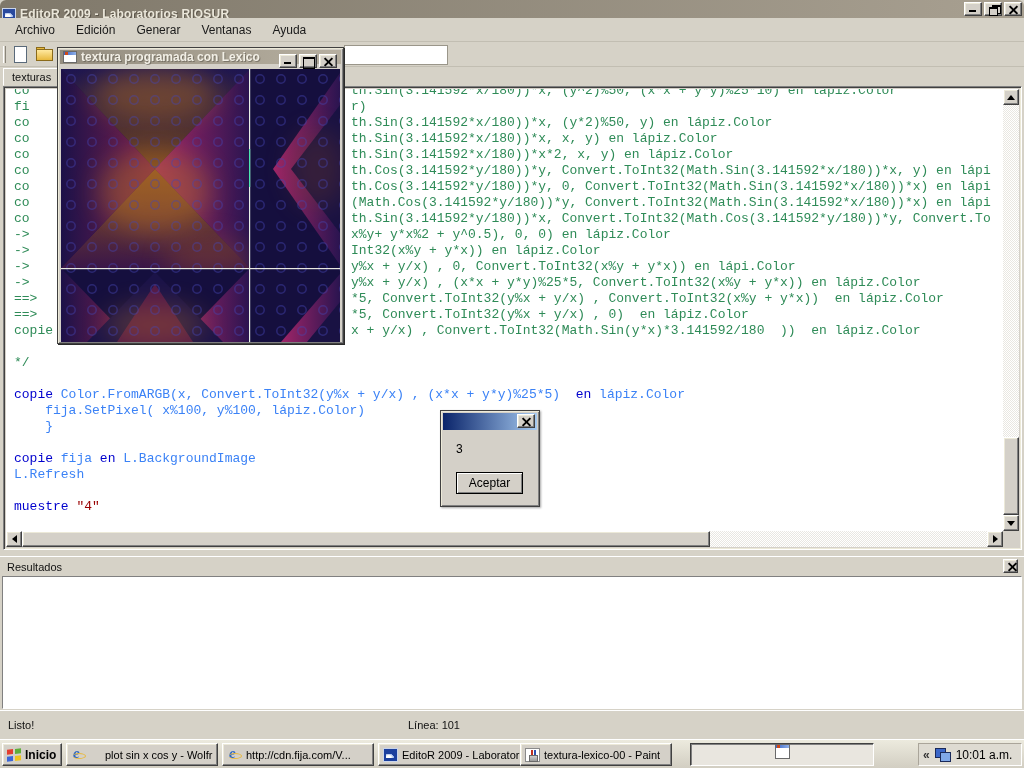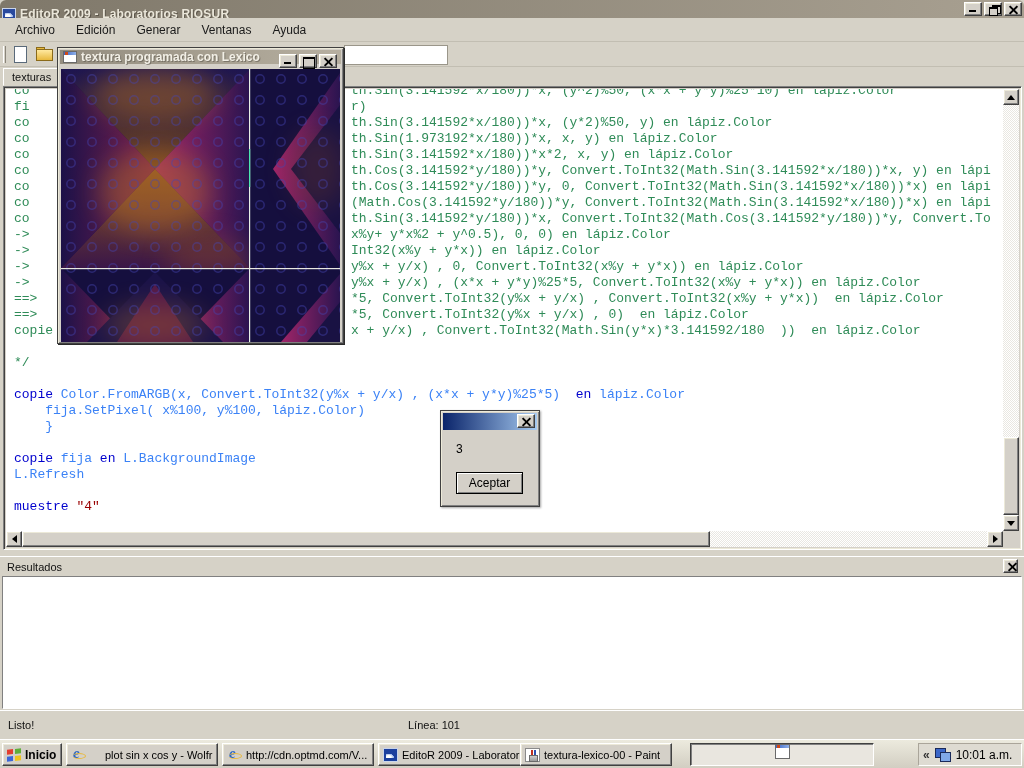--- a/index.html
+++ b/index.html
@@ -201,29 +201,29 @@
 
   <div id="tabrow">
     <span class="tab">texturas</span>
   </div>
 
   <div id="editor">
     <div id="code-viewport">
         <div class="code-line" style="top: -6px;"><span class="frag-left"><span class="g">co</span></span><span class="frag-right"><span class="g">th.Sin(3.141592*x/180))*x, (y^2)%50, (x*x + y*y)%25*10) en lápiz.Color</span></span></div>
         <div class="code-line" style="top: 10px;"><span class="frag-left"><span class="g">fi</span></span><span class="frag-right"><span class="g">r)</span></span></div>
         <div class="code-line" style="top: 26px;"><span class="frag-left"><span class="g">co</span></span><span class="frag-right"><span class="g">th.Sin(3.141592*x/180))*x, (y*2)%50, y) en lápiz.Color</span></span></div>
-        <div class="code-line" style="top: 42px;"><span class="frag-left"><span class="g">co</span></span><span class="frag-right"><span class="g">th.Sin(1.973192*x/180))*x, x, y) en lápiz.Color</span></span></div>
+        <div class="code-line" style="top: 42px;"><span class="frag-left"><span class="g">co</span></span><span class="frag-right"><span class="g">th.Sin(3.141592*x/180))*x, x, y) en lápiz.Color</span></span></div>
         <div class="code-line" style="top: 58px;"><span class="frag-left"><span class="g">co</span></span><span class="frag-right"><span class="g">th.Sin(3.141592*x/180))*x*2, x, y) en lápiz.Color</span></span></div>
         <div class="code-line" style="top: 74px;"><span class="frag-left"><span class="g">co</span></span><span class="frag-right"><span class="g">th.Cos(3.141592*y/180))*y, Convert.ToInt32(Math.Sin(3.141592*x/180))*x, y) en lápi</span></span></div>
         <div class="code-line" style="top: 90px;"><span class="frag-left"><span class="g">co</span></span><span class="frag-right"><span class="g">th.Cos(3.141592*y/180))*y, 0, Convert.ToInt32(Math.Sin(3.141592*x/180))*x) en lápi</span></span></div>
         <div class="code-line" style="top: 106px;"><span class="frag-left"><span class="g">co</span></span><span class="frag-right"><span class="g">(Math.Cos(3.141592*y/180))*y, Convert.ToInt32(Math.Sin(3.141592*x/180))*x) en lápi</span></span></div>
         <div class="code-line" style="top: 122px;"><span class="frag-left"><span class="g">co</span></span><span class="frag-right"><span class="g">th.Sin(3.141592*y/180))*x, Convert.ToInt32(Math.Cos(3.141592*y/180))*y, Convert.To</span></span></div>
         <div class="code-line" style="top: 138px;"><span class="frag-left"><span class="g">-&gt;</span></span><span class="frag-right"><span class="g">x%y+ y*x%2 + y^0.5), 0, 0) en lápiz.Color</span></span></div>
         <div class="code-line" style="top: 154px;"><span class="frag-left"><span class="g">-&gt;</span></span><span class="frag-right"><span class="g">Int32(x%y + y*x)) en lápiz.Color</span></span></div>
-        <div class="code-line" style="top: 170px;"><span class="frag-left"><span class="g">-&gt;</span></span><span class="frag-right"><span class="g">y%x + y/x) , 0, Convert.ToInt32(x%y + y*x)) en lápiz.Color</span></span></div>
+        <div class="code-line" style="top: 170px;"><span class="frag-left"><span class="g">-&gt;</span></span><span class="frag-right"><span class="g">y%x + y/x) , 0, Convert.ToInt32(x%y + y*x)) en lápi.Color</span></span></div>
         <div class="code-line" style="top: 186px;"><span class="frag-left"><span class="g">-&gt;</span></span><span class="frag-right"><span class="g">y%x + y/x) , (x*x + y*y)%25*5, Convert.ToInt32(x%y + y*x)) en lápiz.Color</span></span></div>
         <div class="code-line" style="top: 202px;"><span class="frag-left"><span class="g">==&gt;</span></span><span class="frag-right"><span class="g">*5, Convert.ToInt32(y%x + y/x) , Convert.ToInt32(x%y + y*x))  en lápiz.Color</span></span></div>
         <div class="code-line" style="top: 218px;"><span class="frag-left"><span class="g">==&gt;</span></span><span class="frag-right"><span class="g">*5, Convert.ToInt32(y%x + y/x) , 0)  en lápiz.Color</span></span></div>
         <div class="code-line" style="top: 234px;"><span class="frag-left"><span class="g">copie</span></span><span class="frag-right"><span class="g">x + y/x) , Convert.ToInt32(Math.Sin(y*x)*3.141592/180  ))  en lápiz.Color</span></span></div>
         <div class="code-line" style="top: 250px;"></div>
         <div class="code-line" style="top: 266px;"><span class="frag-left"><span class="g">*/</span></span></div>
         <div class="code-line" style="top: 282px;"></div>
         <div class="code-line" style="top: 298px;"><span class="frag-left"><span class="k">copie</span><span class="d"> Color.FromARGB(x, Convert.ToInt32(y%x + y/x) , (x*x + y*y)%25*5)  </span><span class="k">en</span><span class="d"> lápiz.Color</span></span></div>
         <div class="code-line" style="top: 314px;"><span class="frag-left"><span class="d">    fija.SetPixel( x%100, y%100, lápiz.Color)</span></span></div>
         <div class="code-line" style="top: 330px;"><span class="frag-left"><span class="d">    }</span></span></div>
@@ -346,21 +346,21 @@
       <span class="winflag"></span>
       <span>Inicio</span>
     </div>
     <div id="task-buttons">
         <div class="task raised" style="left: 66px; gap: 19px;">
           <span class="tb-icon ie-icon"></span>
           <span class="lbl">plot sin x cos y - Wolfra...</span>
         </div>
         <div class="task raised" style="left: 222px;">
           <span class="tb-icon ie-icon"></span>
-          <span class="lbl">http://cdn.optmd.com/V...</span>
+          <span class="lbl">http://cdn.fija.com/V...</span>
         </div>
         <div class="task raised" style="left: 378px;">
           <span class="tb-icon editor-icon"></span>
           <span class="lbl">EditoR 2009 - Laboratori...</span>
         </div>
         <div class="task raised" style="left: 520px;">
           <span class="tb-icon paint-icon"></span>
           <span class="lbl">textura-lexico-00 - Paint</span>
         </div>
         <div class="task raised active" style="left: 690px; width: 184px;">

